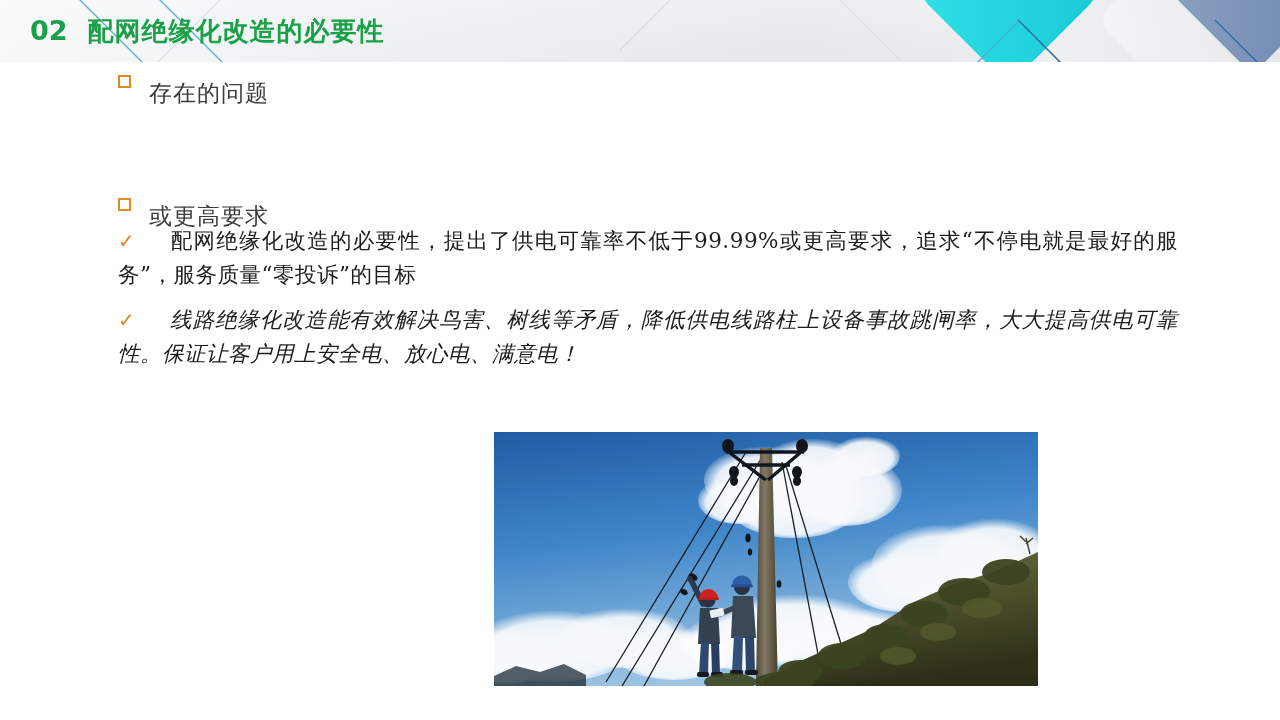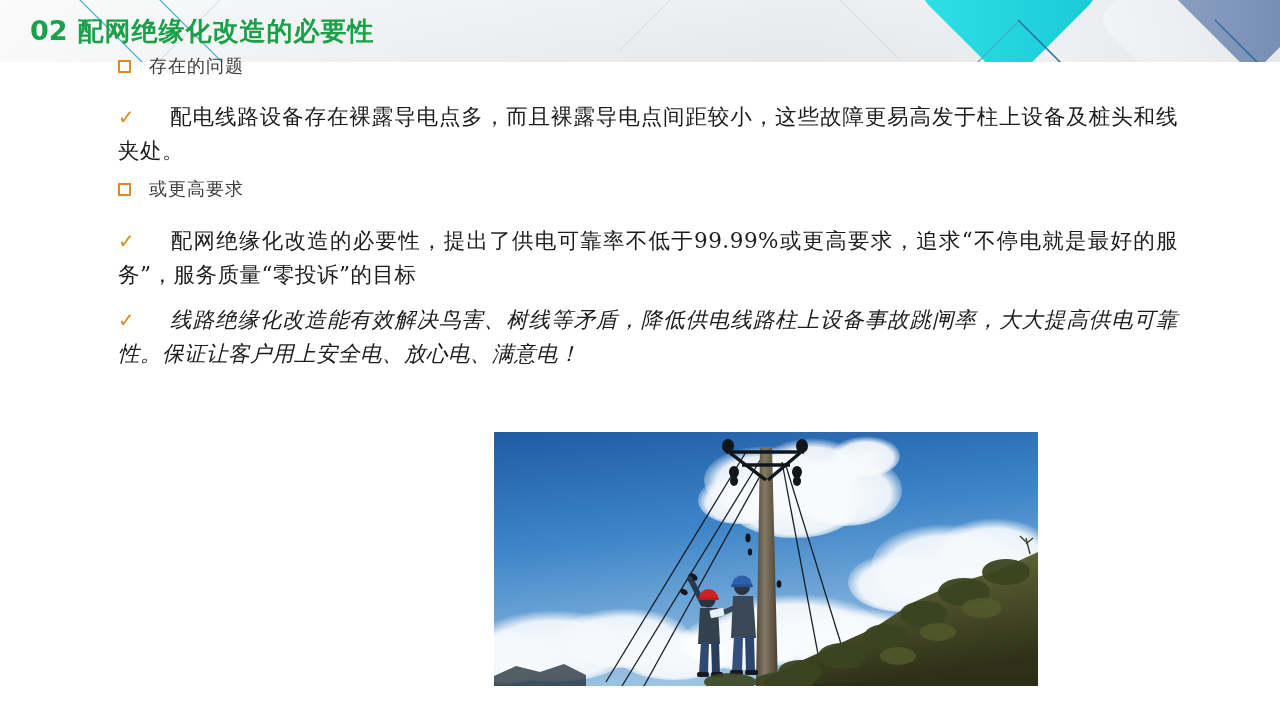--- a/index.html
+++ b/index.html
@@ -38,21 +38,21 @@
   }
   .header-title {
     position: absolute;
     left: 30px;
     top: 50%;
     transform: translateY(-50%);
     z-index: 6;
     white-space: nowrap;
     display: flex;
     align-items: baseline;
-    gap: 10px;
+    gap: 20px;
   }
   .header-num {
     font-family: "DejaVu Sans", sans-serif;
     font-size: 27px;
     font-weight: bold;
     color: #1aa048;
     letter-spacing: 0px;
   }
   .header-text {
     font-family: Liberation Serif, serif;
@@ -112,23 +112,24 @@
     display: inline-block;
     width: 13px;
     height: 13px;
     border: 2.5px solid #e08a24;
     box-sizing: border-box;
     background: transparent;
     flex: 0 0 auto;
   }
   .sec-head-label {
     font-family: "DejaVu Sans", "Liberation Sans", sans-serif;
-    font-size: 18px;
+    font-size: 23px;
     color: #3c3c3c;
     letter-spacing: 1px;
+    margin-top: 24px;
   }
 
   
   .para {
     position: absolute;
     font-family: "DejaVu Serif", "Liberation Serif", serif;
     font-size: 21.5px;
     line-height: 34px;
     color: #1c1c1c;
     text-align: justify;
@@ -273,23 +274,20 @@
 
   <div class="body-area"></div>
 
   <div class="content">
 
     <div class="sec-head" style="left:118px; top:54px;">
       <span class="sq-bullet"></span>
       <span class="sec-head-label">存在的问题</span>
     </div>
 
-    <div class="para" style="left:118px; top:100px; width:1060px;">
-      <span class="check">✓</span><span class="indent"></span><span>配电线路设备存在裸露导电点多，而且裸露导电点间距较小，这些故障更易高发于柱上设备及桩头和线夹处。</span>
-    </div>
 
     <div class="sec-head" style="left:118px; top:177px;">
       <span class="sq-bullet"></span>
       <span class="sec-head-label">或更高要求</span>
     </div>
 
     <div class="para" style="left:118px; top:224px; width:1060px;">
       <span class="check">✓</span><span class="indent"></span><span>配网绝缘化改造的必要性，提出了供电可靠率不低于99.99%或更高要求，追求“不停电就是最好的服务”，服务质量“零投诉”的目标</span>
     </div>
 

